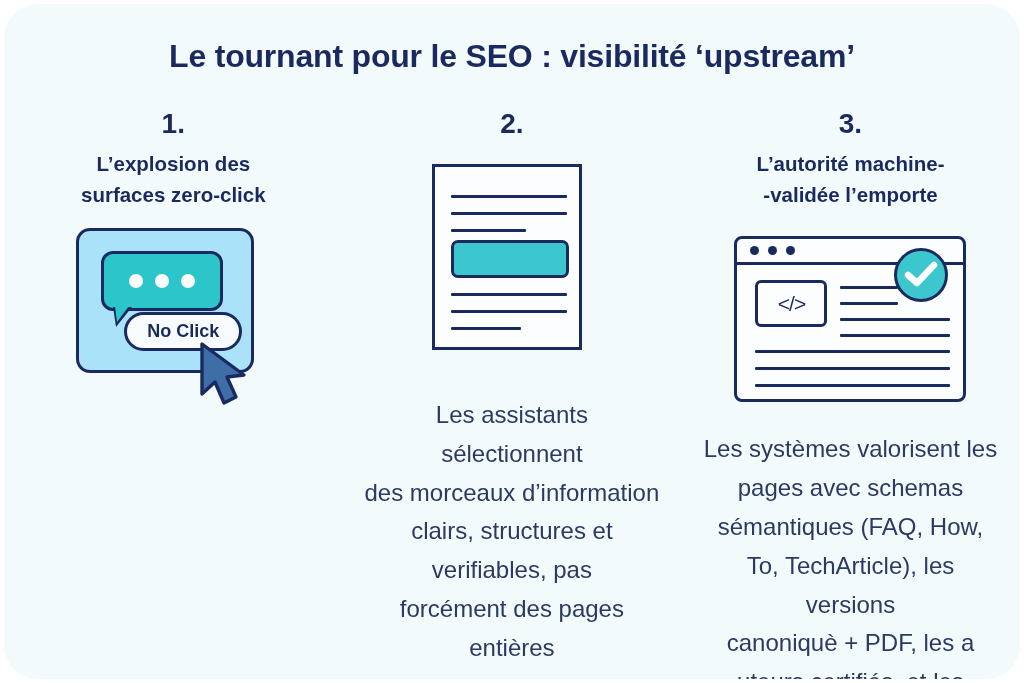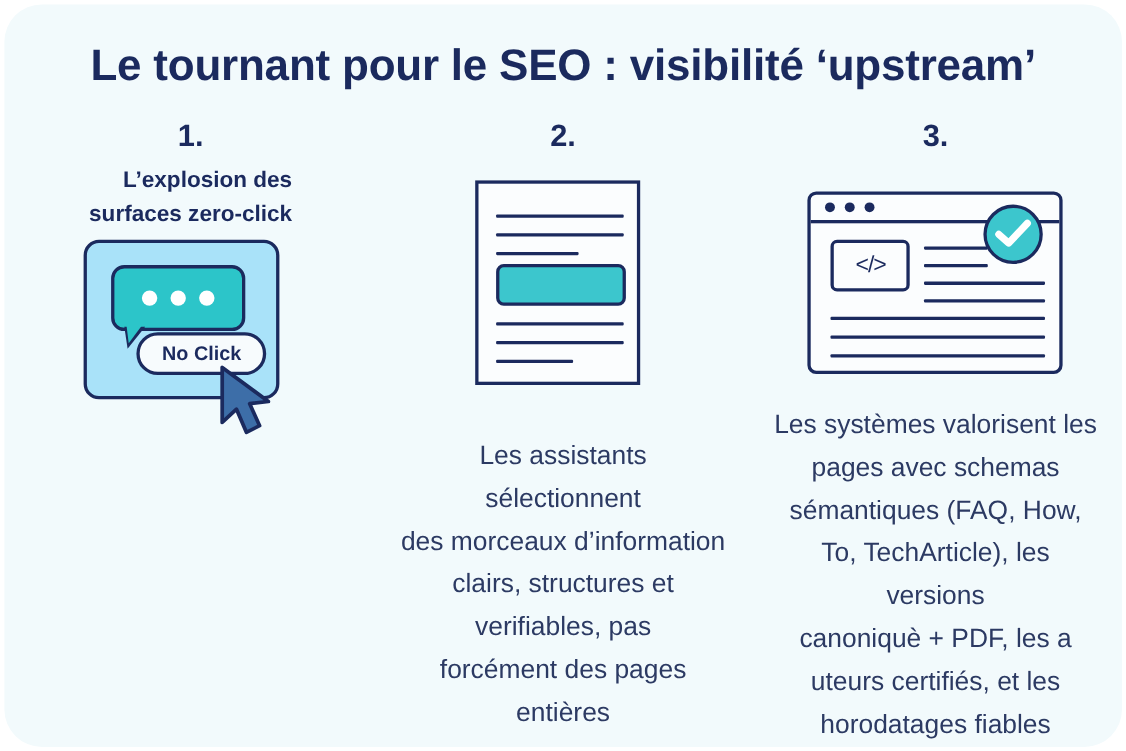--- a/index.html
+++ b/index.html
@@ -24,21 +24,21 @@
     border-radius: 34px;
     overflow: hidden;
   }
 
   .page-title {
     position: absolute;
     left: 0;
     top: 34px;
     width: 1016px;
     text-align: center;
-    font-size: 40px;
+    font-size: 32px;
     font-weight: bold;
     color: #1b2a5e;
     letter-spacing: -0.2px;
   }
 
   .columns {
     position: absolute;
     left: 0;
     top: 105px;
     width: 1016px;
@@ -60,28 +60,28 @@
     color: #1b2a5e;
     line-height: 1.1;
     margin: 0 0 8px 0;
   }
 
   .col-heading {
     font-size: 20.5px;
     font-weight: bold;
     color: #1b2a5e;
     line-height: 1.52;
-    text-align: right;
+    text-align: center;
     margin: 0;
     white-space: pre-line;
   }
 
   .art {
     position: relative;
-    margin-top: 8px;
+    margin-top: 18px;
   }
 
   .col-body {
     font-size: 24px;
     color: #2c3a63;
     line-height: 1.62;
     text-align: center;
     white-space: pre-line;
     margin: 0;
   }
@@ -314,20 +314,22 @@
 
       <div class="col-body" style="margin-top:36px;width:300px">Les assistants sélectionnent
 des morceaux d’information
 clairs, structures et
 verifiables, pas
 forcément des pages entières</div>
     </div>
 
     <div class="col">
       <div class="col-number">3.</div>
+      <div class="col-heading">L’autorité machine-
+-validée l’emporte</div>
 
       <div class="art art3" style="margin-top:26px">
         <div class="browser">
           <div class="browser-bar">
             <span class="dot-n"></span>
             <span class="dot-n"></span>
             <span class="dot-n"></span>
           </div>
           <div class="code-box">&lt;/&gt;</div>
           <div class="br-line" style="left:103px;top:47px;width:58px"></div>

